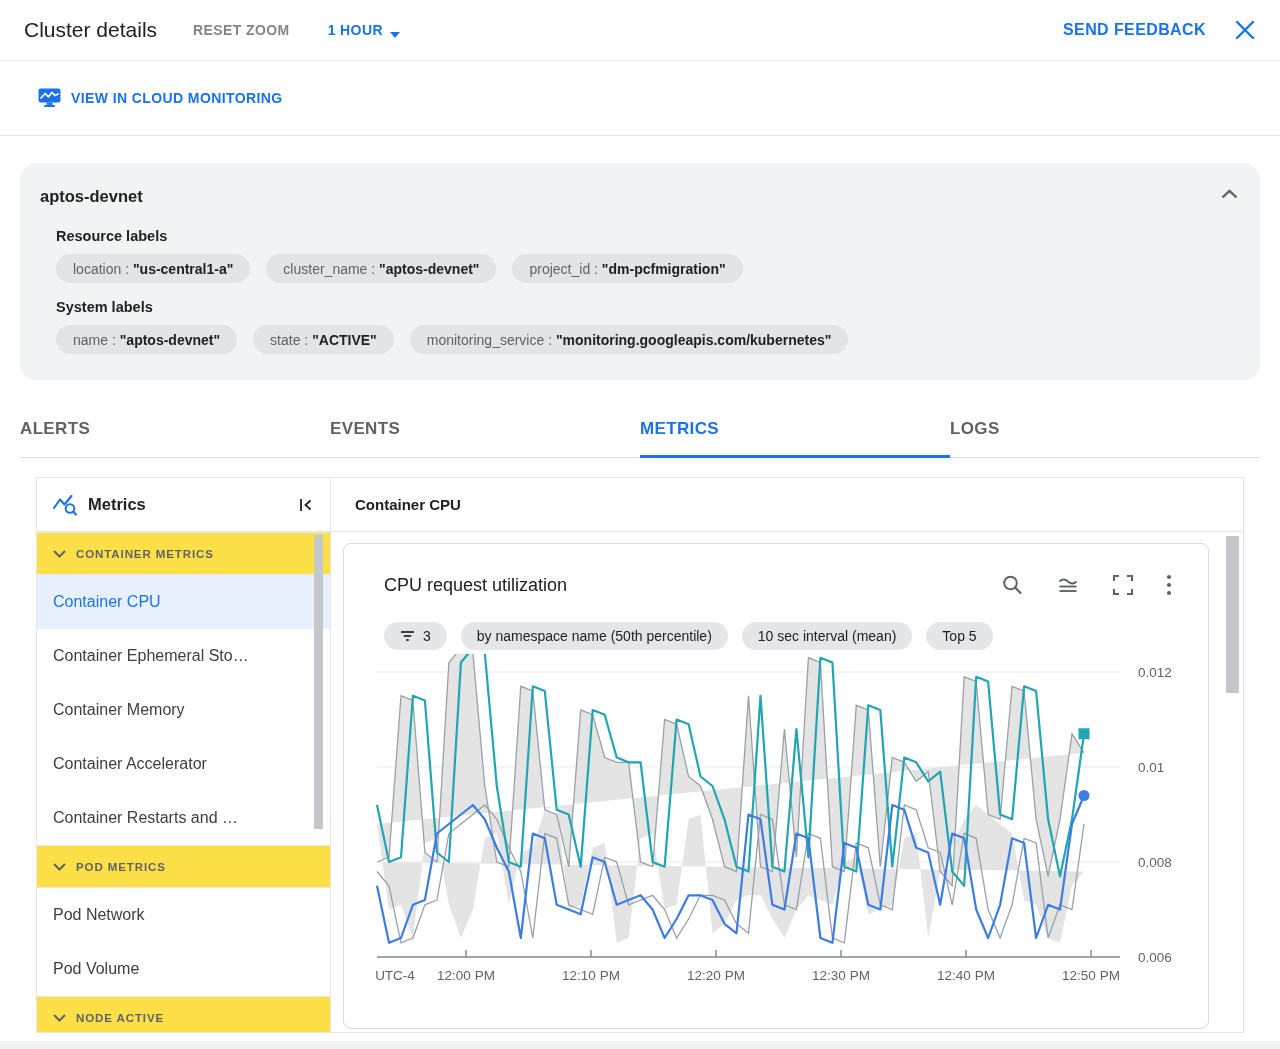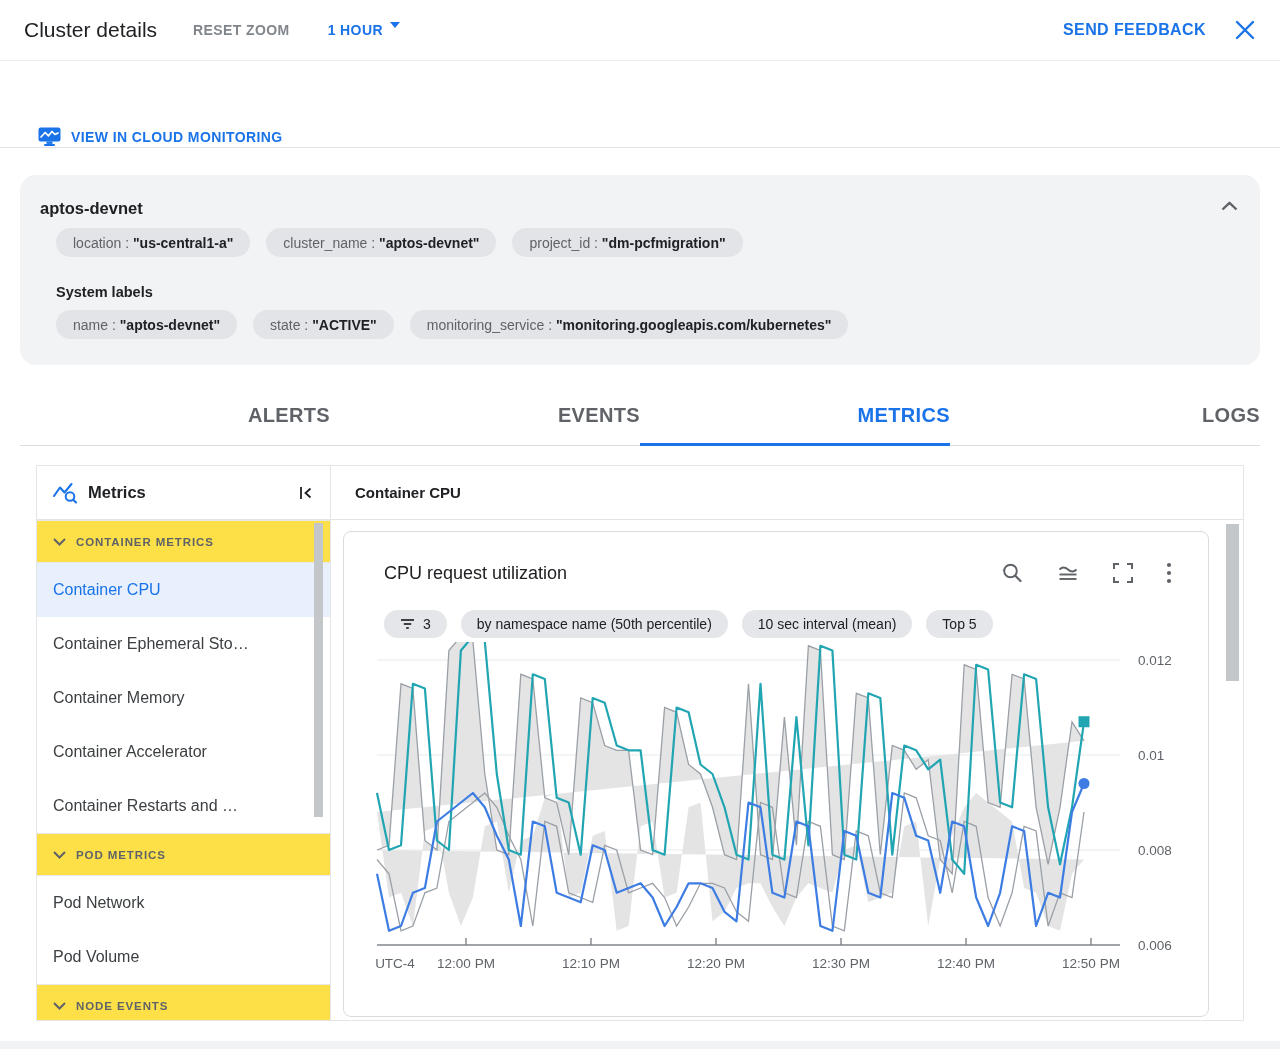--- a/index.html
+++ b/index.html
@@ -3,45 +3,45 @@
 <meta charset="utf-8">
 <style>
   * { margin:0; padding:0; box-sizing:border-box; }
   html,body { width:1280px; height:1049px; background:#fff; overflow:hidden;
     font-family:"Liberation Sans", sans-serif; color:#202124; }
 
   
   .top-header { height:60px; display:flex; align-items:center; padding:0 24px; background:#fff; }
   .page-title { font-size:21px; color:#202124; }
   .reset-zoom { margin-left:36px; font-size:14px; font-weight:700; letter-spacing:.4px; color:#80868B; cursor:pointer; }
-  .time-range { margin-left:38px; display:flex; align-items:flex-start; gap:7px; font-size:14px; font-weight:700; letter-spacing:.4px; color:#1A73E8; cursor:pointer; }
+  .time-range { margin-left:38px; display:flex; align-items:flex-end; gap:7px; font-size:14px; font-weight:700; letter-spacing:.4px; color:#1A73E8; cursor:pointer; }
   .caret-down { width:0; height:0; border-left:5px solid transparent; border-right:5px solid transparent; border-top:6px solid #1A73E8; }
   .spacer { flex:1; }
   .send-feedback { font-size:16px; font-weight:700; letter-spacing:.4px; color:#1A73E8; cursor:pointer; }
   .close-btn { margin-left:28px; cursor:pointer; display:flex; }
 
   
-  .link-bar { height:88px; border-top:1px solid #ECECEC; border-bottom:1px solid #E4E4E4; display:flex; align-items:flex-end; padding:0 38px; }
+  .link-bar { height:76px; border-top:1px solid #ECECEC; border-bottom:1px solid #E4E4E4; display:flex; align-items:center; padding:0 38px; }
   .mon-link { display:flex; align-items:center; gap:10px; cursor:pointer; }
   .mon-link span { font-size:14px; font-weight:700; letter-spacing:.4px; color:#1A73E8; }
 
   
   .cluster-card { margin:27px 20px 0 20px; background:#F1F3F4; border-radius:16px; padding:24px 20px 26px 20px; position:relative; }
   .cluster-name { font-size:16.5px; font-weight:700; color:#202124; }
   .card-collapse { position:absolute; top:22px; right:22px; cursor:pointer; }
   .labels-title { font-size:14.5px; font-weight:700; margin:22px 0 0 16px; color:#202124; }
   .chip-row { display:flex; gap:16px; margin:10px 0 0 16px; }
   .label-chip { background:#E2E4E7; border-radius:15px; height:29px; display:flex; align-items:center; padding:0 17px; font-size:14px; white-space:nowrap; }
   .chip-key { color:#5F6368; }
   .chip-sep { color:#5F6368; white-space:pre; }
   .chip-val { color:#202124; font-weight:700; }
 
   
   .tab-bar { margin:26px 20px 0 20px; display:flex; border-bottom:1px solid #DADCE0; }
-  .tab { flex:1; text-align:right; font-size:20px; font-weight:700; letter-spacing:.35px; color:#5F6368; padding:13px 0 16px 0; cursor:pointer; border-bottom:3px solid transparent; margin-bottom:-1px; }
+  .tab { flex:1; text-align:left; font-size:17px; font-weight:700; letter-spacing:.35px; color:#5F6368; padding:13px 0 16px 0; cursor:pointer; border-bottom:3px solid transparent; margin-bottom:-1px; }
   .tab.active { color:#1A73E8; border-bottom-color:#1A73E8; }
 
   
   .content-wrap { margin:19px 36px 0 36px; border:1px solid #E3E5E8; display:flex; height:556px; overflow:hidden; background:#fff; }
 
   .sidebar { width:294px; border-right:1px solid #E3E5E8; position:relative; flex:none; }
   .sidebar-header { height:54px; display:flex; align-items:center; padding:0 16px 0 14px; border-bottom:1px solid #E4E4E4; }
   .sidebar-title { font-size:16.5px; font-weight:700; margin-left:10px; color:#202124; flex:1; }
   .collapse-icon { cursor:pointer; display:flex; }
   .section-head { height:43px; background:#fde047; border-top:1px solid #E8E8E8; border-bottom:1px solid #E8E8E8; display:flex; align-items:center; padding-left:16px; gap:10px; cursor:pointer; }
@@ -101,39 +101,40 @@
 </div>
 
 <div class="cluster-card">
   <div class="cluster-name">aptos-devnet</div>
   <div class="card-collapse">
     <svg width="17" height="10" viewBox="0 0 17 10">
         <path d="M1.5 8.5 L8.5 1.8 L15.5 8.5" stroke="#5F6368" stroke-width="2.4" fill="none" stroke-linejoin="round"></path>
       </svg>
   </div>
 
+  <div class="labels-title">Resource labels</div>
   <div class="chip-row">
     <div class="label-chip">
         <span class="chip-key">location</span>
         <span class="chip-sep"> : </span>
         <span class="chip-val">"us-central1-a"</span>
       </div>
     <div class="label-chip">
         <span class="chip-key">cluster_name</span>
         <span class="chip-sep"> : </span>
         <span class="chip-val">"aptos-devnet"</span>
       </div>
     <div class="label-chip">
         <span class="chip-key">project_id</span>
         <span class="chip-sep"> : </span>
         <span class="chip-val">"dm-pcfmigration"</span>
       </div>
   </div>
 
-  <div class="labels-title" style="margin-top:27px">System labels</div>
+  <div class="labels-title" style="margin-top:16px">System labels</div>
   <div class="chip-row">
     <div class="label-chip">
         <span class="chip-key">name</span>
         <span class="chip-sep"> : </span>
         <span class="chip-val">"aptos-devnet"</span>
       </div>
     <div class="label-chip">
         <span class="chip-key">state</span>
         <span class="chip-sep"> : </span>
         <span class="chip-val">"ACTIVE"</span>
@@ -189,21 +190,21 @@
         </svg>
       <span>POD METRICS</span>
     </div>
     <div class="metric-item">Pod Network</div>
     <div class="metric-item">Pod Volume</div>
 
     <div class="section-head">
       <svg width="13" height="8" viewBox="0 0 13 8">
           <path d="M1 1 L6.5 6.5 L12 1" stroke="#5F6368" stroke-width="2" fill="none"></path>
         </svg>
-      <span>NODE EVENTS</span>
+      <span>NODE ACTIVE</span>
     </div>
 
     <div class="sb-scroll"></div>
   </div>
 
   <div class="main-area">
     <div class="main-header">
       <div class="main-title">Container CPU</div>
     </div>
     <div class="main-body">

